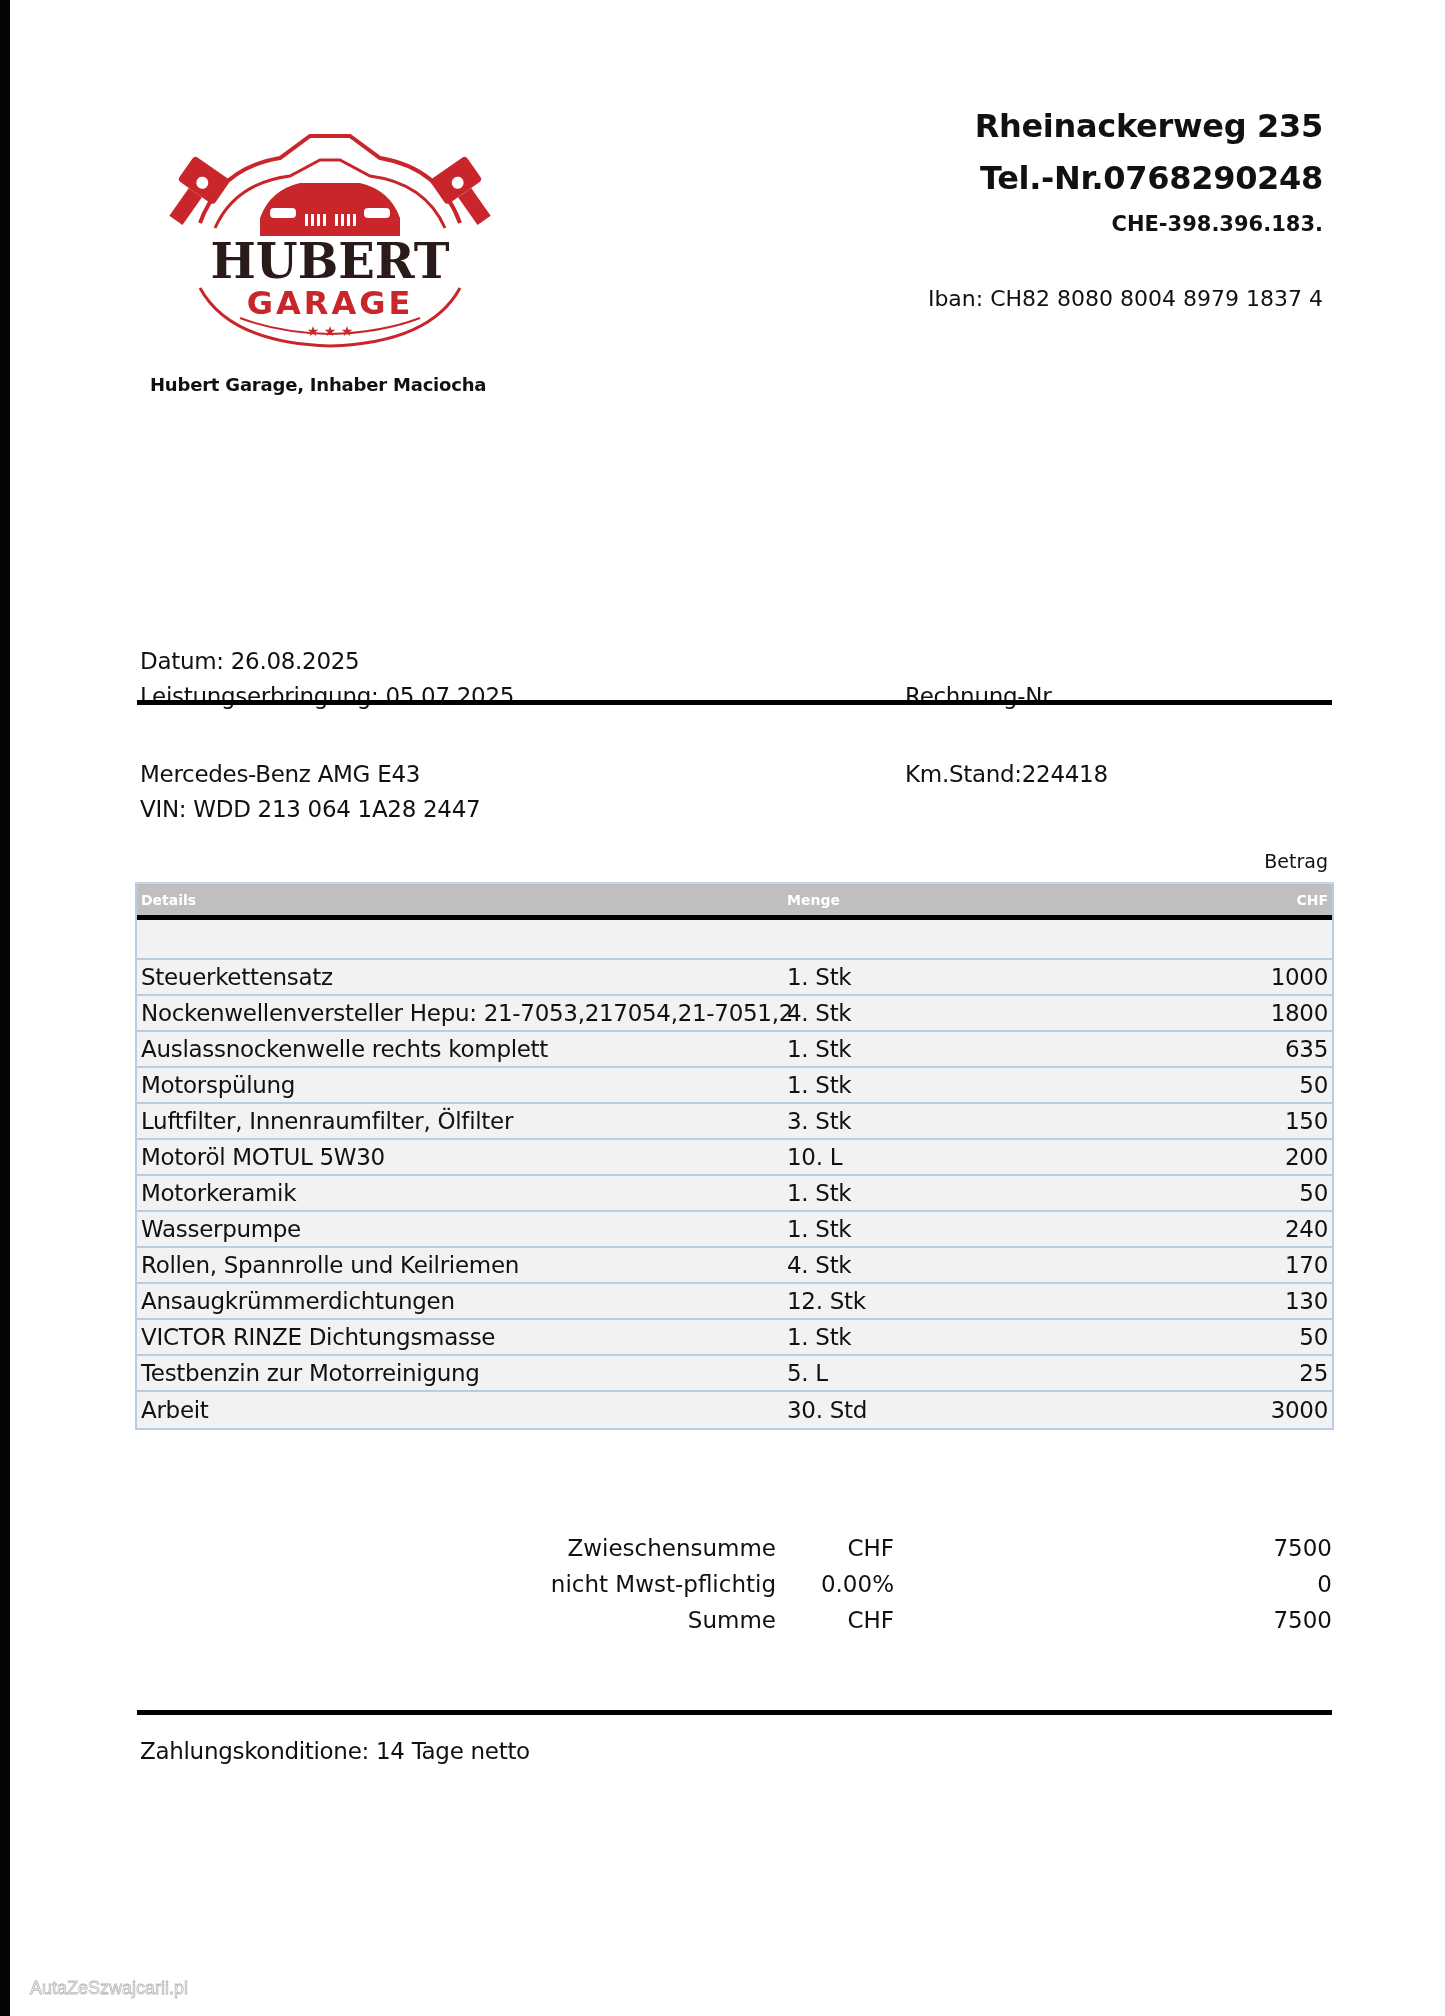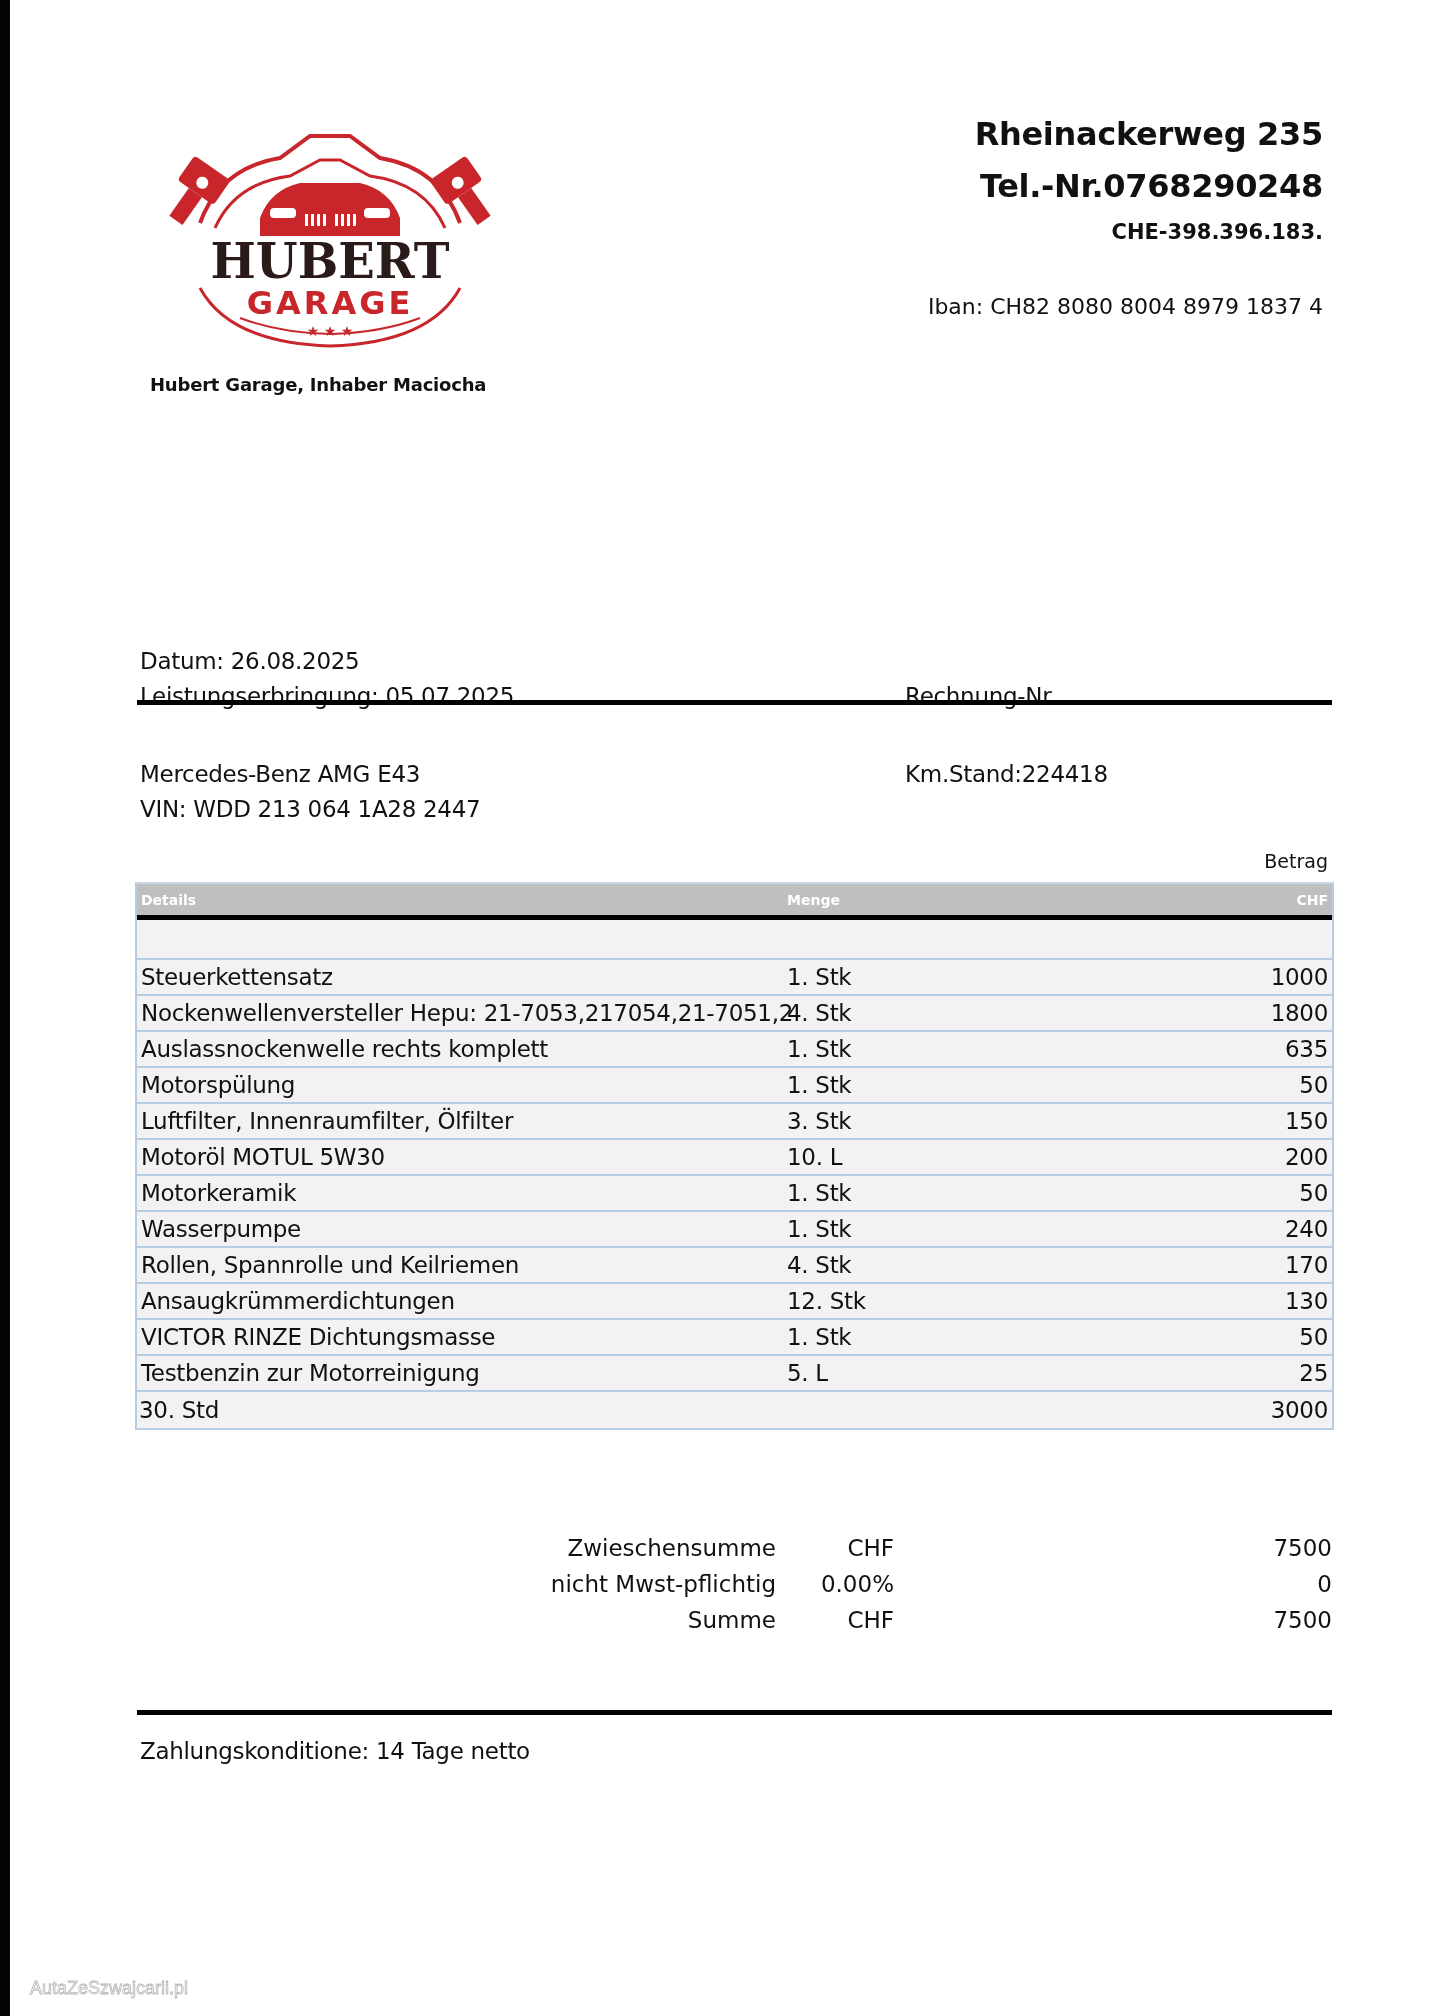--- a/index.html
+++ b/index.html
@@ -25,21 +25,21 @@
       position: absolute;
       left: 160px; top: 128px;
       width: 340px; height: 222px;
     }
     .logo svg { width: 100%; height: 100%; display: block; }
 
     
     .addr {
       position: absolute;
       right: 122px;
-      top: 108px;
+      top: 100px;
       text-align: right;
       font-family: "DejaVu Sans", "Liberation Sans", sans-serif;
     }
     .addr .big {
       font-size: 32px;
       font-weight: bold;
       line-height: 52px;
       letter-spacing: -0.3px;
     }
     .addr .mid {
@@ -279,20 +279,21 @@
         <div class="col-details">VICTOR RINZE Dichtungsmasse</div>
         <div class="col-menge">1. Stk</div>
         <div class="col-chf">50</div>
       </div>
       <div class="tr">
         <div class="col-details">Testbenzin zur Motorreinigung</div>
         <div class="col-menge">5. L</div>
         <div class="col-chf">25</div>
       </div>
       <div class="tr">
+        <div class="col-details">Arbeit</div>
         <div class="col-menge">30. Std</div>
         <div class="col-chf">3000</div>
       </div>
     </div>
 </div>
 
 <div class="totals">
   <div class="tot-row">
     <div class="tot-label">Zwieschensumme</div>
     <div class="tot-unit">CHF</div>

